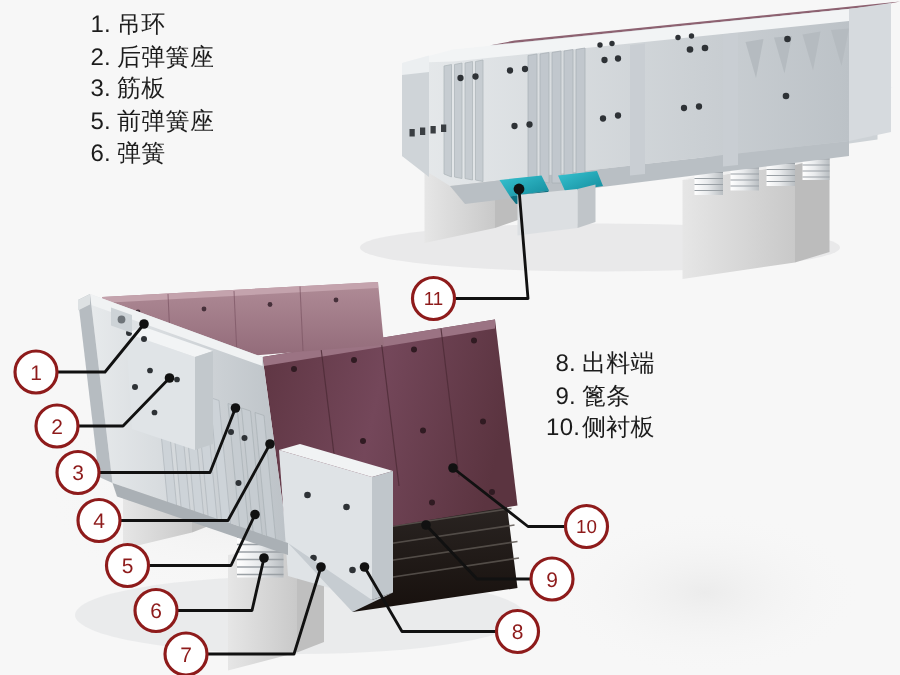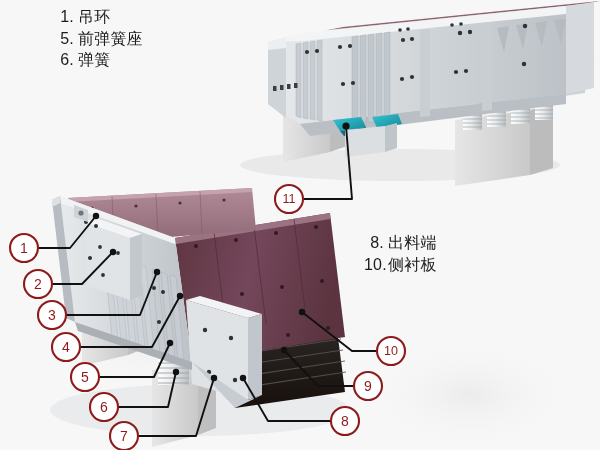--- a/index.html
+++ b/index.html
@@ -469,29 +469,38 @@
         <text class="callout-txt small" x="289" y="199">11</text>
       </g>
     </g>
   </svg>
 
   <div class="legend" id="legend-left">
     <div class="row">
       <span class="num">1.</span><span class="lbl">吊环</span>
     </div>
     <div class="row">
+      <span class="num">2.</span><span class="lbl">后弹簧座</span>
+    </div>
+    <div class="row">
+      <span class="num">3.</span><span class="lbl">筋板</span>
+    </div>
+    <div class="row">
       <span class="num">5.</span><span class="lbl">前弹簧座</span>
     </div>
     <div class="row">
       <span class="num">6.</span><span class="lbl">弹簧</span>
     </div>
   </div>
 
   <div class="legend" id="legend-right">
     <div class="row">
       <span class="num">8.</span><span class="lbl">出料端</span>
     </div>
     <div class="row">
+      <span class="num">9.</span><span class="lbl">篦条</span>
+    </div>
+    <div class="row">
       <span class="num">10.</span><span class="lbl">侧衬板</span>
     </div>
   </div>
 
 </div>
 
 </body></html>

